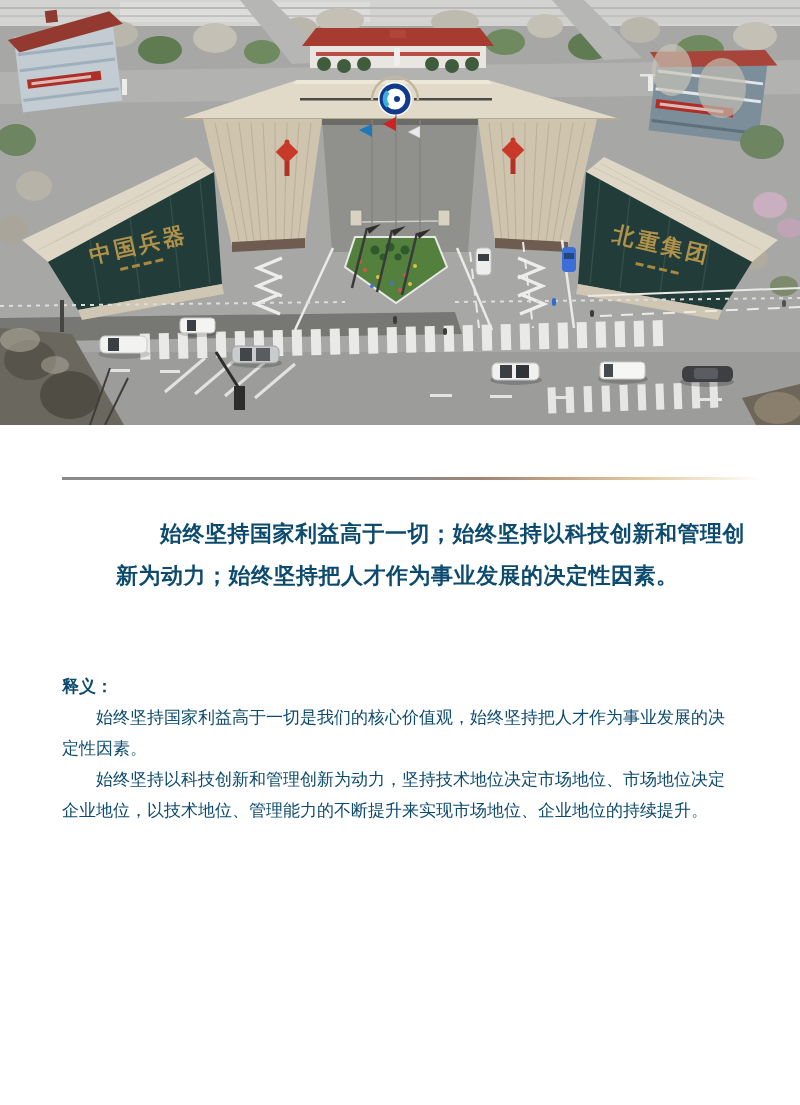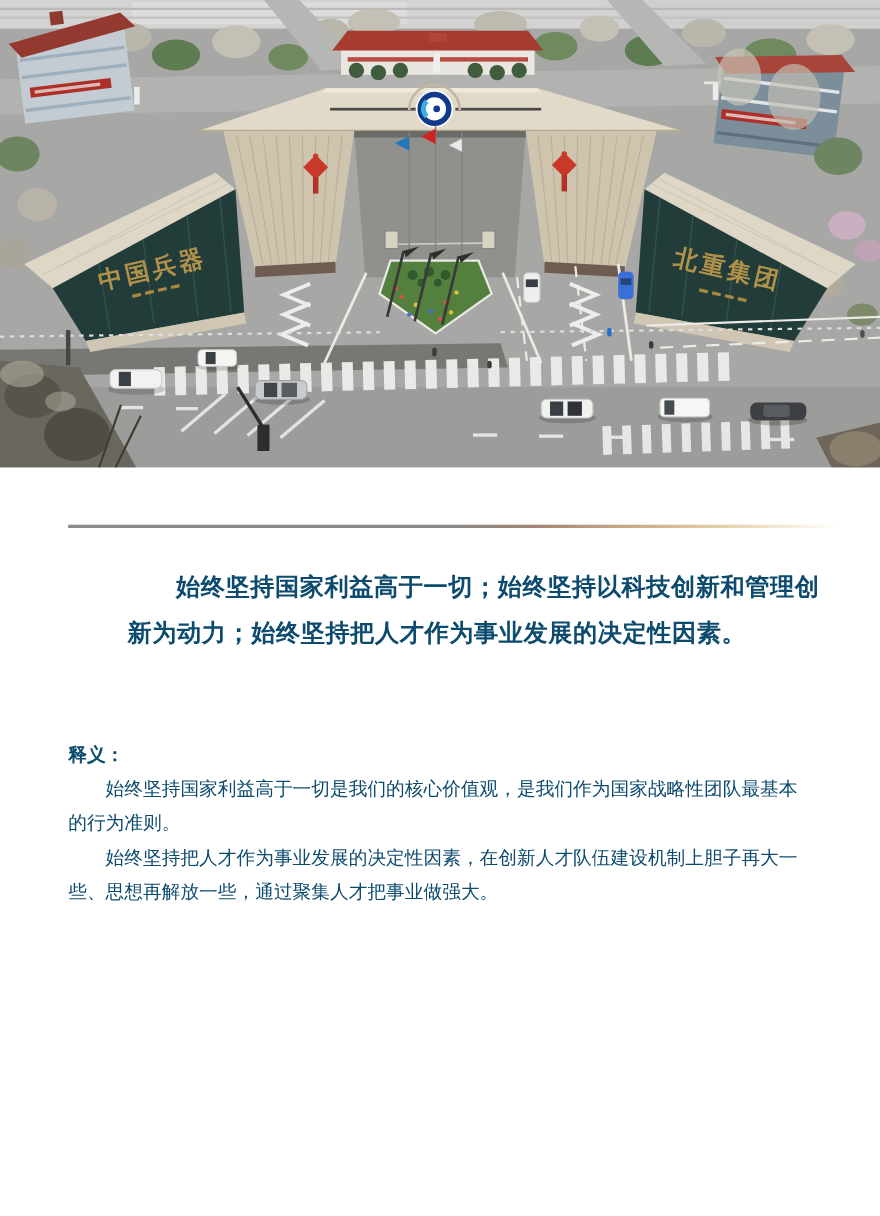--- a/index.html
+++ b/index.html
@@ -427,15 +427,15 @@
     <rect x="60" y="300" width="4" height="32" fill="#454543"></rect>
   </g>
 </svg>
 
 <div class="divider"></div>
 
 <p class="motto">始终坚持国家利益高于一切；始终坚持以科技创新和管理创新为动力；始终坚持把人才作为事业发展的决定性因素。</p>
 
 <div class="interp">
   <div class="interp-heading">释义：</div>
-  <p>始终坚持国家利益高于一切是我们的核心价值观，是我们作为国家战略性团队最基本的行为准则。</p>
-  <p>始终坚持把人才作为事业发展的决定性因素，在创新人才队伍建设机制上胆子再大一些、思想再解放一些，通过聚集人才把事业做强大。</p>
+  <p>始终坚持国家利益高于一切是我们的核心价值观，始终坚持把人才作为事业发展的决定性因素。</p>
+  <p>始终坚持以科技创新和管理创新为动力，坚持技术地位决定市场地位、市场地位决定企业地位，以技术地位、管理能力的不断提升来实现市场地位、企业地位的持续提升。</p>
 </div>
 
 </body></html>

